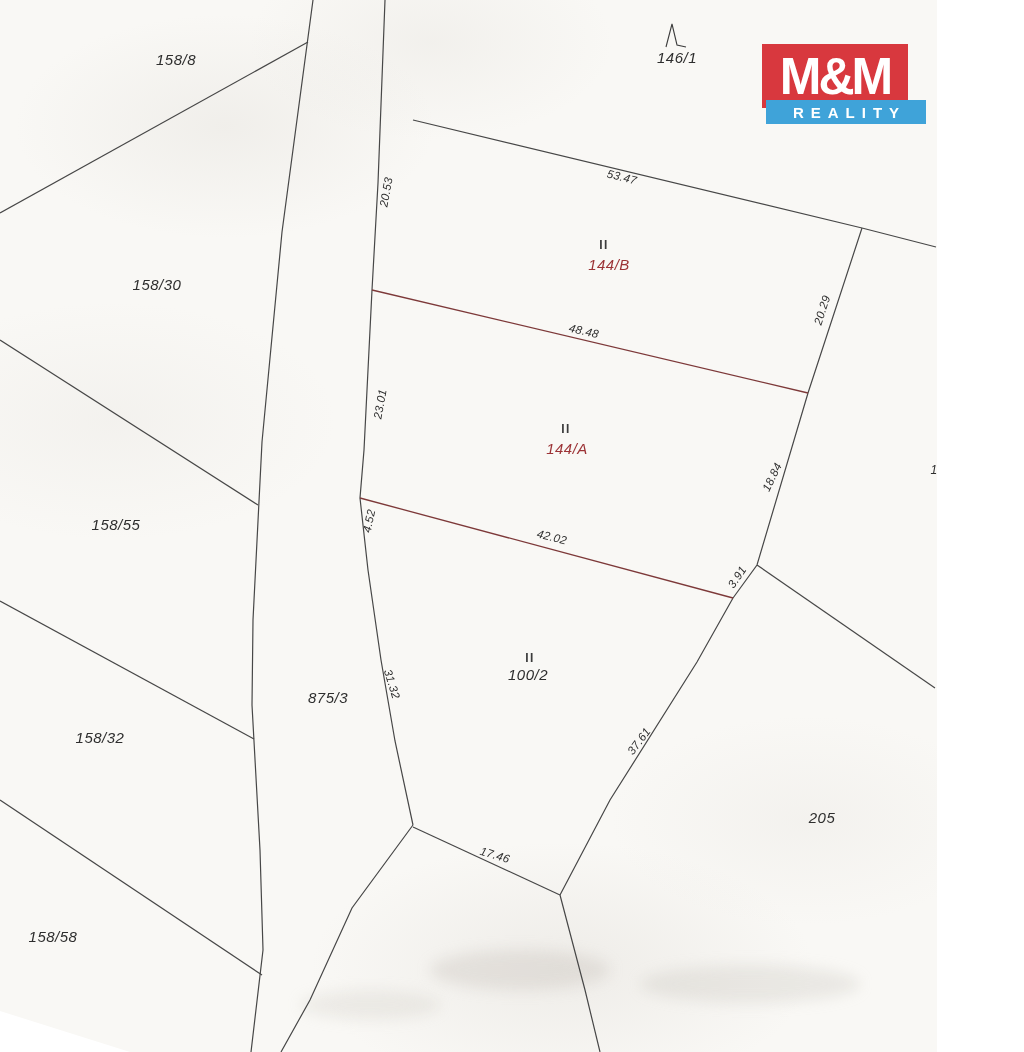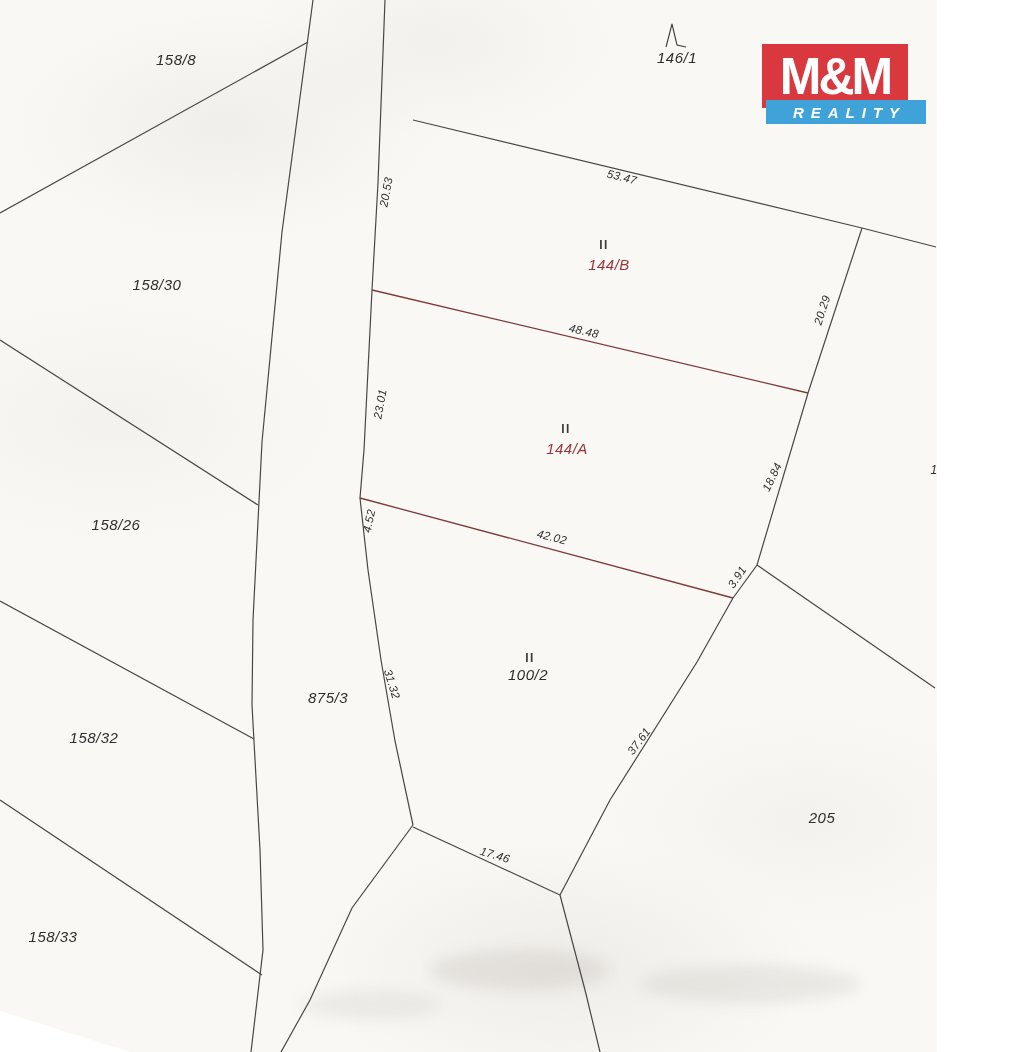--- a/index.html
+++ b/index.html
@@ -49,21 +49,21 @@
     font-family:"Liberation Sans", sans-serif;line-height:1;
     transform:scaleY(1.04);
   }
   #logo .bluebar{
     position:absolute;left:4px;top:56px;width:160px;height:24px;
     background:var(--logoblue,#3fa3d9);
     display:flex;align-items:center;justify-content:center;
   }
   #logo .bluebar span{
     color:#fff;font-weight:bold;font-size:15px;letter-spacing:7px;
-    padding-left:7px;line-height:1;font-style:italic;
+    padding-left:7px;line-height:1;
   }
 </style>
 </head>
 <body>
 
 <div id="stage" style="--line: #474747; --redline: #7d3939; --label: #2e2e2e; --redlabel: #9c3336; --logored: #d8383e; --logoblue: #3fa3d9;">
   <div id="paper"></div>
 
   <div class="blob" style="left:430px;top:950px;width:180px;height:40px;background:rgba(190,184,175,0.28);"></div>
   <div class="blob" style="left:640px;top:965px;width:220px;height:38px;background:rgba(190,184,175,0.24);"></div>
@@ -95,23 +95,23 @@
     <polyline class="red" points="372,290 808,393"></polyline>
     <polyline class="red" points="360,498 733,598"></polyline>
 
     <path class="sym" d="M666,47 L672,24 L677,45 L686,47"></path>
   </svg>
 
   <div id="labels">
       <span class="lbl " style="left: 176px; top: 59px; transform: translate(-50%, -50%);">158/8</span>
       <span class="lbl " style="left: 677px; top: 57px; transform: translate(-50%, -50%);">146/1</span>
       <span class="lbl " style="left: 157px; top: 284px; transform: translate(-50%, -50%);">158/30</span>
-      <span class="lbl " style="left: 116px; top: 524px; transform: translate(-50%, -50%);">158/26</span>
-      <span class="lbl " style="left: 94px; top: 737px; transform: translate(-50%, -50%);">158/32</span>
-      <span class="lbl " style="left: 53px; top: 936px; transform: translate(-50%, -50%);">158/33</span>
+      <span class="lbl " style="left: 116px; top: 524px; transform: translate(-50%, -50%);">158/55</span>
+      <span class="lbl " style="left: 100px; top: 737px; transform: translate(-50%, -50%);">158/32</span>
+      <span class="lbl " style="left: 53px; top: 936px; transform: translate(-50%, -50%);">158/58</span>
       <span class="lbl " style="left: 328px; top: 697px; transform: translate(-50%, -50%);">875/3</span>
       <span class="lbl " style="left: 822px; top: 817px; transform: translate(-50%, -50%);">205</span>
       <span class="lbl redtxt" style="left: 609px; top: 264px; transform: translate(-50%, -50%);">144/B</span>
       <span class="lbl redtxt" style="left: 567px; top: 448px; transform: translate(-50%, -50%);">144/A</span>
       <span class="lbl " style="left: 528px; top: 674px; transform: translate(-50%, -50%);">100/2</span>
       <span class="lbl meas" style="left: 386px; top: 192px; transform: translate(-50%, -50%) rotate(-80deg);">20.53</span>
       <span class="lbl meas" style="left: 622px; top: 177px; transform: translate(-50%, -50%) rotate(14deg);">53.47</span>
       <span class="lbl meas" style="left: 584px; top: 331px; transform: translate(-50%, -50%) rotate(13deg);">48.48</span>
       <span class="lbl meas" style="left: 822px; top: 310px; transform: translate(-50%, -50%) rotate(-72deg);">20.29</span>
       <span class="lbl meas" style="left: 380px; top: 404px; transform: translate(-50%, -50%) rotate(-80deg);">23.01</span>

